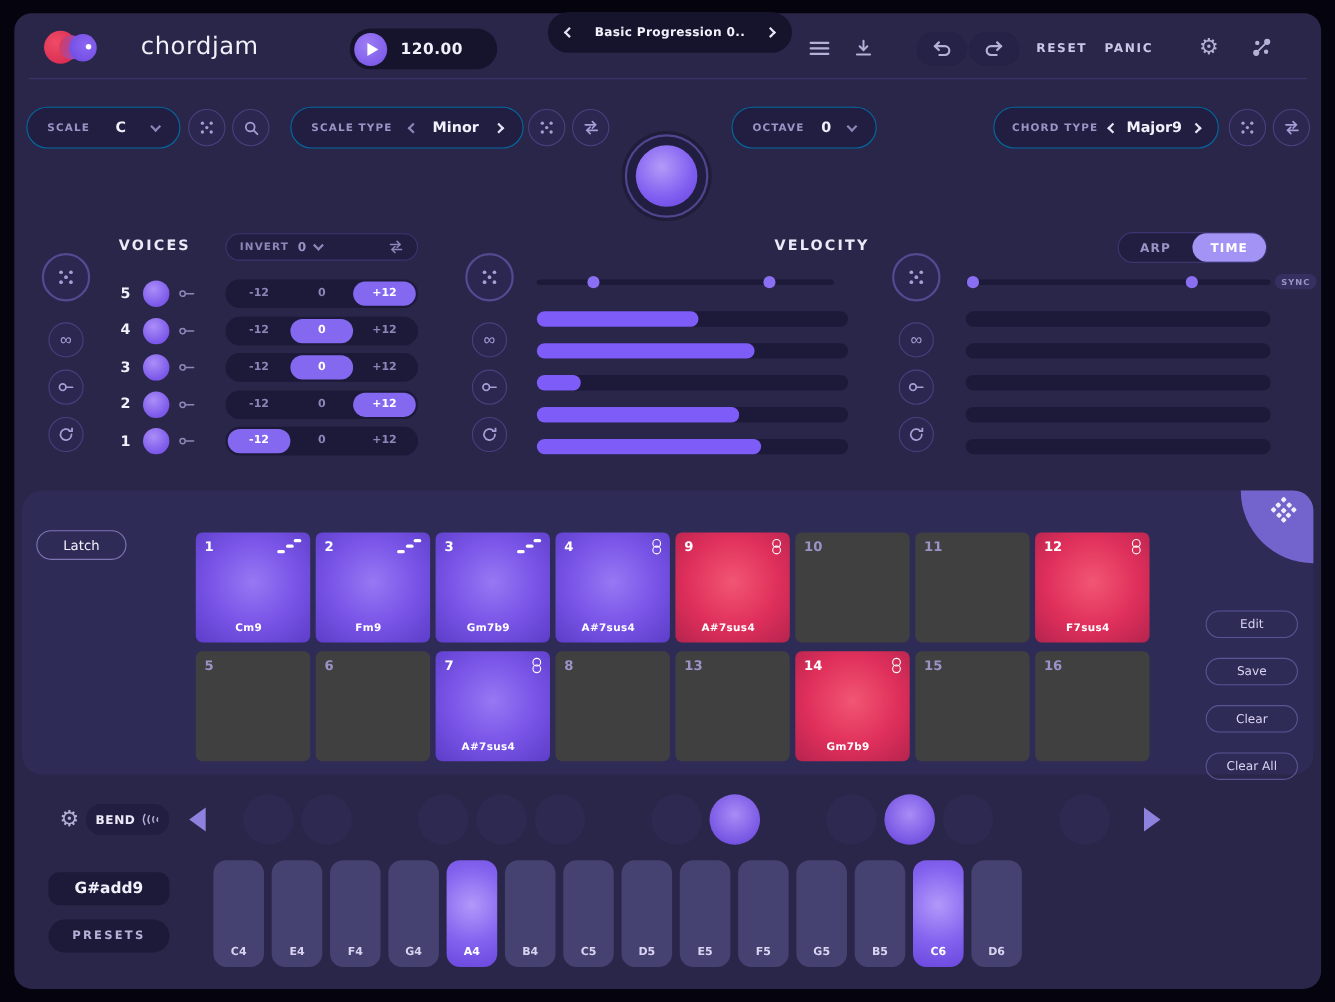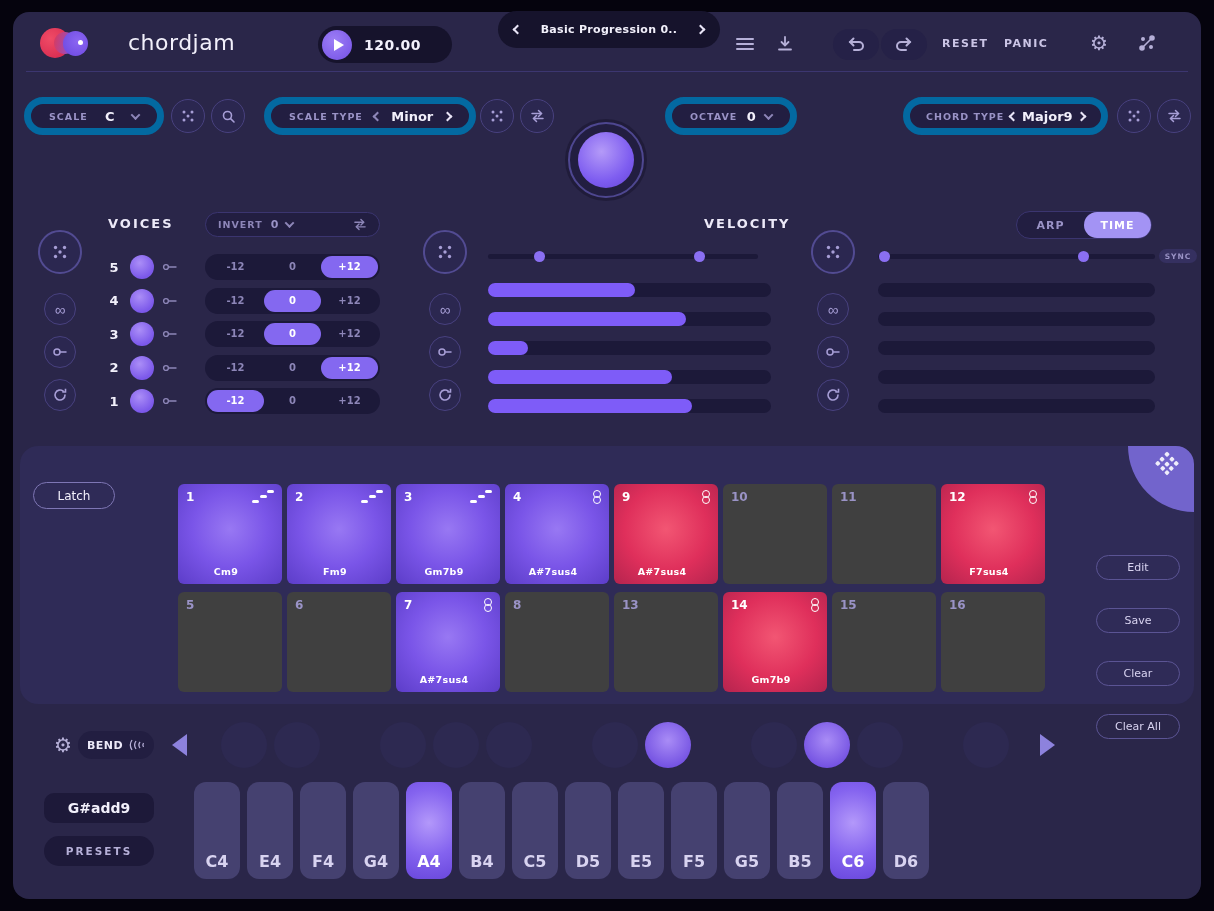--- a/index.html
+++ b/index.html
@@ -34,21 +34,21 @@
   .dl-btn{left:776px;top:35px;}
   .ur-pill{top:29px;width:46px;height:31px;border-radius:16px;background:#252147;display:flex;align-items:center;justify-content:center;border:none;cursor:pointer;}
   .undo{left:833px;} .redo{left:881px;}
   .textbtn{background:none;border:none;color:#cbc5e6;font-size:11px;font-weight:bold;letter-spacing:1.5px;cursor:pointer;font-family:inherit;}
   .reset-btn{left:942px;top:37px;} .panic-btn{left:1004px;top:37px;}
   .gear{font-size:20px;color:#b6b0d8;line-height:1;background:none;border:none;cursor:pointer;}
   .gear1{left:1090px;top:33px;} .rand-btn{left:1138px;top:34px;background:none;border:none;cursor:pointer;}
   .divider{left:26px;top:71px;width:1162px;height:1px;background:#3c3670;}
 
   
-  .cpill{background:#221e41;border:7px solid #0369a1;border-radius:19px;display:flex;align-items:center;height:38px;text-align:center;}
+  .cpill{background:#221e41;border:1px solid #0369a1;border-radius:19px;display:flex;align-items:center;height:38px;text-align:center;}
   .cpill .lab{font-size:9.5px;font-weight:bold;letter-spacing:1px;color:#9a93c6;}
   .cpill .val{font-size:13px;font-weight:bold;color:#f2f0fb;}
   .scale-pill{left:24px;top:97px;width:140px;padding:0 18px;justify-content:space-between;}
   .scaletype-pill{left:264px;top:97px;width:212px;padding:0 18px;justify-content:space-between;}
   .octave-pill{left:665px;top:97px;width:132px;padding:0 18px;justify-content:space-between;}
   .chordtype-pill{left:903px;top:97px;width:205px;padding:0 16px;justify-content:space-between;}
   .circbtn{width:34px;height:34px;border-radius:50%;background:#2b2750;border:1.5px solid #48417f;display:flex;align-items:center;justify-content:center;cursor:pointer;}
   .cb1{left:171px;top:99px;} .cb2{left:211px;top:99px;} .cb3{left:480px;top:99px;} .cb4{left:520px;top:99px;}
   .cb5{left:1117px;top:99px;} .cb6{left:1157px;top:99px;}
   .bigknob{left:568px;top:122px;width:76px;height:76px;border-radius:50%;background:#221e41;border:2px solid #4e4790;display:flex;align-items:center;justify-content:center;cursor:pointer;box-shadow:0 0 0 3px rgba(15,12,32,.35);}
@@ -108,36 +108,36 @@
   .pchord{position:absolute;left:0;right:8px;bottom:7px;text-align:center;font-size:9.5px;font-weight:bold;color:#fff;letter-spacing:.3px;}
   .picon{position:absolute;right:8px;top:6px;}
   .picon.stack{display:flex;flex-direction:column;align-items:center;}
   .picon.stack i{width:8px;height:8px;border:1.5px solid #fff;border-radius:50%;display:block;}
   .picon.stack i + i{margin-top:-2px;}
   .picon.arp{width:22px;height:13px;display:block;}
   .picon.arp i{position:absolute;width:7px;height:2.5px;border-radius:1.5px;background:#fff;display:block;}
   .picon.arp i:nth-child(1){left:0;top:10px;}
   .picon.arp i:nth-child(2){left:7.5px;top:5px;}
   .picon.arp i:nth-child(3){left:15px;top:0;}
-  #pad-actions{left:1096px;top:555px;width:84px;display:flex;flex-direction:column;gap:28px;}
+  #pad-actions{left:1096px;top:555px;width:84px;display:flex;flex-direction:column;gap:18px;}
   .actbtn{height:25px;border-radius:13px;border:1.5px solid #5b5494;background:none;color:#d8d3f0;font-size:11px;cursor:pointer;font-family:inherit;}
 
   
   .gear2{left:54px;top:735px;}
   .bend-pill{left:78px;top:731px;width:76px;height:28px;border-radius:14px;background:#221e41;border:none;display:flex;align-items:center;justify-content:center;gap:6px;color:#ece9f8;font-size:11px;font-weight:bold;letter-spacing:.5px;cursor:pointer;font-family:inherit;}
   .arrow{width:0;height:0;border-top:11px solid transparent;border-bottom:11px solid transparent;cursor:pointer;background:none;padding:0;}
   .arrow.l{left:172px;top:734px;border-right:15px solid #8d82dd;border-left:none;}
   .arrow.r{left:1040px;top:734px;border-left:15px solid #8d82dd;border-right:none;}
   #knob-row{left:0;top:722px;width:1214px;height:46px;}
   .bknob{position:absolute;top:0;width:46px;height:46px;border-radius:50%;background:#2d2951;cursor:pointer;}
   .bknob.on{background:radial-gradient(circle at 50% 40%,#a98cf6,#7452e2 75%);}
   #white-keys{left:194px;top:782px;display:flex;gap:7px;}
   .wkey{position:relative;width:46px;height:97px;border-radius:12px;background:#454170;cursor:pointer;}
   .wkey.on{background:radial-gradient(circle at 50% 42%,#b398fa 0%,#8463ef 55%,#6a48dd 100%);}
-  .klabel{position:absolute;left:0;right:0;bottom:8px;text-align:center;font-size:16px;font-weight:bold;color:#d8d3f0;}
+  .klabel{position:absolute;left:0;right:0;bottom:8px;text-align:center;font-size:10px;font-weight:bold;color:#d8d3f0;}
   .wkey.on .klabel{color:#fff;}
   .chordname{left:44px;top:793px;width:110px;height:30px;border-radius:10px;background:#1d1939;display:flex;align-items:center;justify-content:center;font-size:14px;font-weight:bold;color:#f2f0fb;}
   .presets{left:44px;top:836px;width:110px;height:30px;border-radius:15px;background:#1d1939;border:none;color:#b6b0d8;font-size:10.5px;font-weight:bold;letter-spacing:2px;cursor:pointer;font-family:inherit;}
 </style>
 </head>
 <body>
 
 <div class="frame">
   <div class="app"></div>
 

